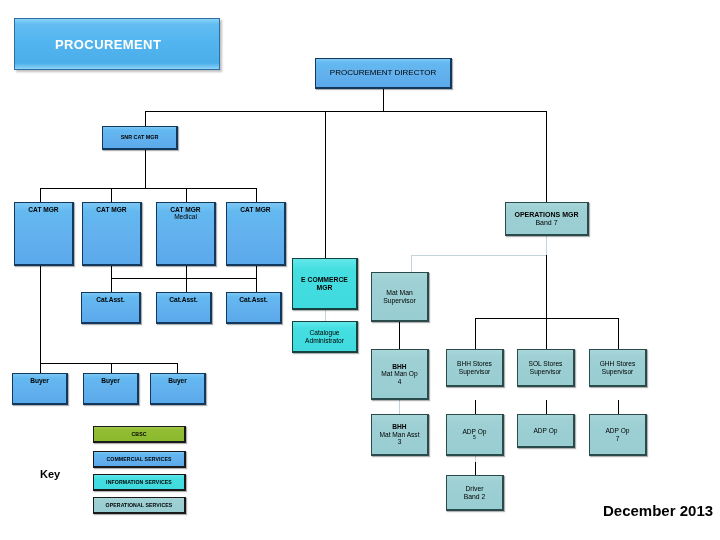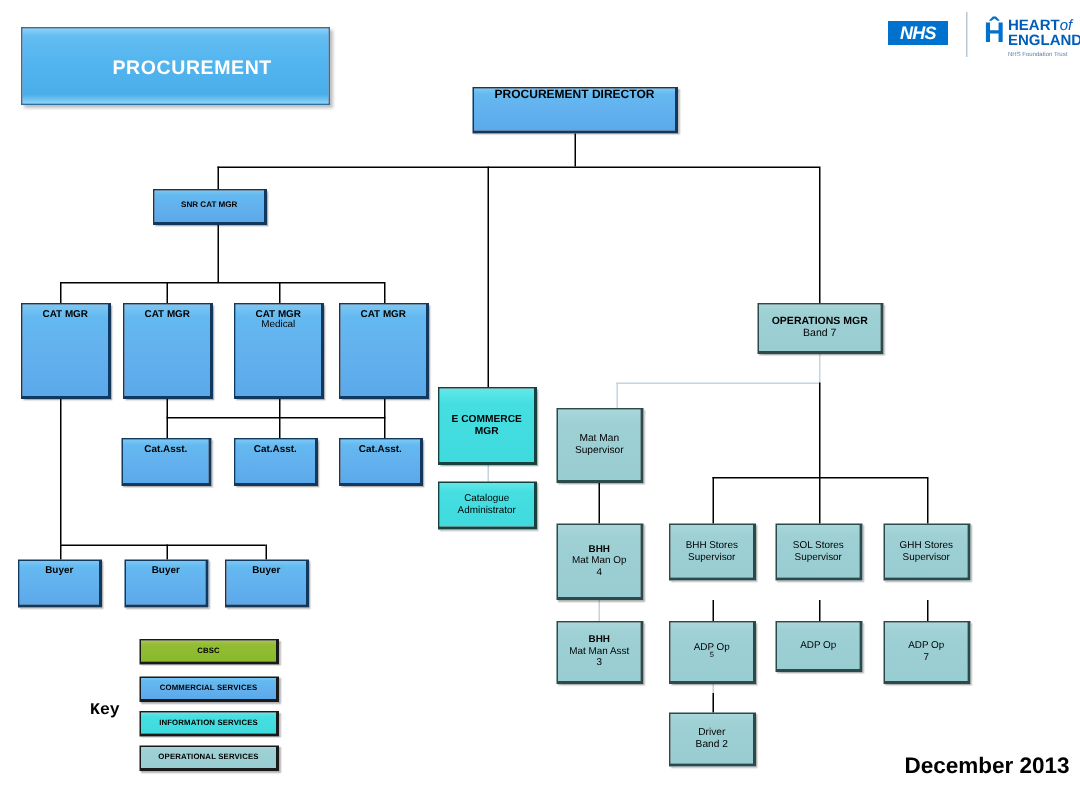--- a/index.html
+++ b/index.html
@@ -59,21 +59,21 @@
     background: linear-gradient(to bottom, #a5c84a 0%, #92bd33 20%, #8ab92c 100%);
     border-color: #3f5512;
   }
 
   
   .banner {
     position: absolute;
     box-sizing: border-box;
     display: flex;
     align-items: center;
-    padding-left: 60px;
+    padding-left: 40px;
     color: #ffffff;
     font-weight: bold;
     font-size: 13px;
     letter-spacing: 0.4px;
     border: 1px solid #2f6da3;
     background: linear-gradient(to bottom, #8ad3f8 0%, #63bdf2 10%, #53b5ef 45%, #4aaeea 88%, #8fd4f7 100%);
     box-shadow: 2px 2px 2px rgba(0,0,0,0.25);
     z-index: 6;
   }
 
@@ -153,30 +153,20 @@
     white-space: nowrap;
     line-height: 1;
   }
   .of-txt { font-weight: normal; font-style: italic; }
 </style>
 </head>
 <body>
 
 <div id="canvas">
 
-  <div id="logo" style="left:592px; top:6px; width:124px; height:34px;">
-    <div class="nhs-mark" style="left:0px; top:8px; width:40px; height:16px; font-size:12px;">NHS</div>
-    <div class="logo-div" style="left:52px; top:2px; width:1px; height:30px;"></div>
-    <div class="heart-glyph" style="left:64px; top:7px; font-size:19px;">Ĥ</div>
-    <div class="heo-1" style="left:80px; top:7px; font-size:10px;">
-      <span>HEART</span><span class="of-txt">of</span>
-    </div>
-    <div class="heo-2" style="left:80px; top:17px; font-size:10px;">ENGLAND</div>
-    <div class="heo-sub" style="left:80px; top:28px; font-size:4px;">NHS Foundation Trust</div>
-  </div>
 
   <div class="banner" style="left:14px; top:18px; width:206px; height:52px;">PROCUREMENT</div>
 
   <div class="ln-v" style="left:383px; top:89px; height:22px;"></div>
 
   <div class="ln-h" style="left:145px; top:111px; width:401px;"></div>
 
   <div class="ln-v" style="left:145px; top:111px; height:15px;"></div>
 
   <div class="ln-v" style="left:546px; top:111px; height:91px;"></div>
@@ -219,21 +209,21 @@
 
   <div class="ln-v ln-grey" style="left:399px; top:400px; height:14px;"></div>
 
   <div class="ln-v" style="left:475px; top:400px; height:14px;"></div>
   <div class="ln-v" style="left:546px; top:400px; height:14px;"></div>
   <div class="ln-v" style="left:618px; top:400px; height:14px;"></div>
 
   <div class="ln-v ln-grey" style="left:475px; top:456px; height:19px;"></div>
   <div class="ln-v" style="left:475px; top:462px; height:13px;"></div>
 
-  <div class="node c-blue" style="left:315px; top:58px; width:137px; height:31px; font-size:8px; font-weight:bold; justify-content:flex-start; padding-top:0;">
+  <div class="node c-blue" style="left:315px; top:58px; width:137px; height:31px; font-size:8px; font-weight:normal; justify-content:center; padding-top:0;">
     <span class="ln">PROCUREMENT DIRECTOR</span>
   </div>
 
   <div class="node c-blue" style="left:102px; top:126px; width:76px; height:24px; font-size:5.4px; font-weight:bold; justify-content:center; padding-top:0;">
     <span class="ln">SNR CAT MGR</span>
   </div>
 
   <div class="node c-blue" style="left:14px; top:202px; width:60px; height:64px; font-size:6.6px; font-weight:bold;">
     <span class="ln">CAT MGR</span>
   </div>
@@ -320,21 +310,21 @@
   <div class="node c-teal" style="left:589px; top:414px; width:58px; height:42px; font-size:6.6px; justify-content:center; padding-top:0;">
     <span class="ln">ADP Op</span>
     <span class="ln">7</span>
   </div>
 
   <div class="node c-teal" style="left:446px; top:475px; width:58px; height:36px; font-size:6.8px; justify-content:center; padding-top:0;">
     <span class="ln">Driver</span>
     <span class="ln">Band 2</span>
   </div>
 
-  <div class="key-label" style="left:60px; top:468px;font-family:Liberation Mono, monospace;">Key</div>
+  <div class="key-label" style="left:40px; top:468px;">Key</div>
 
   <div class="key-box c-green" style="left:93px; top:426px; width:93px; height:17px;">CBSC</div>
   <div class="key-box c-blue" style="left:93px; top:451px; width:93px; height:17px;">COMMERCIAL SERVICES</div>
   <div class="key-box c-cyan" style="left:93px; top:474px; width:93px; height:17px;">INFORMATION SERVICES</div>
   <div class="key-box c-teal" style="left:93px; top:497px; width:93px; height:17px;">OPERATIONAL SERVICES</div>
 
   <div class="datestamp" style="left:603px; top:502px;">December 2013</div>
 
 </div>
 

